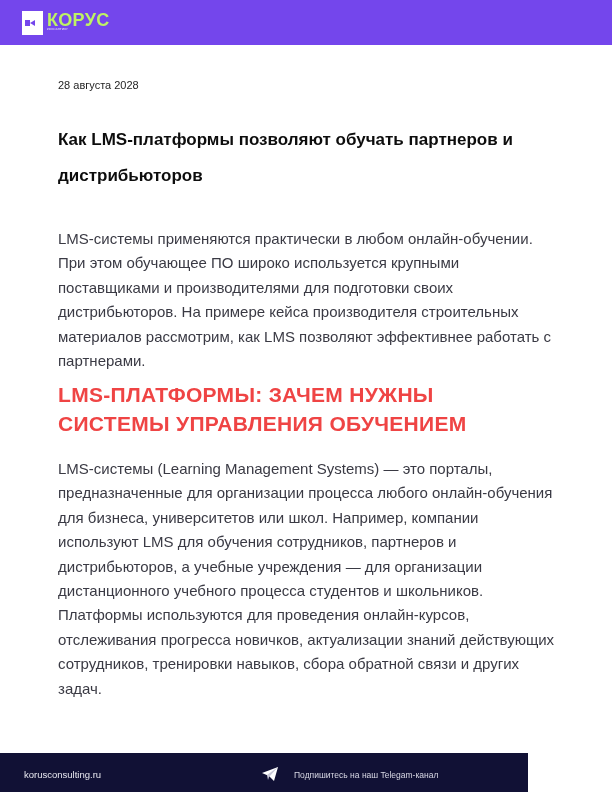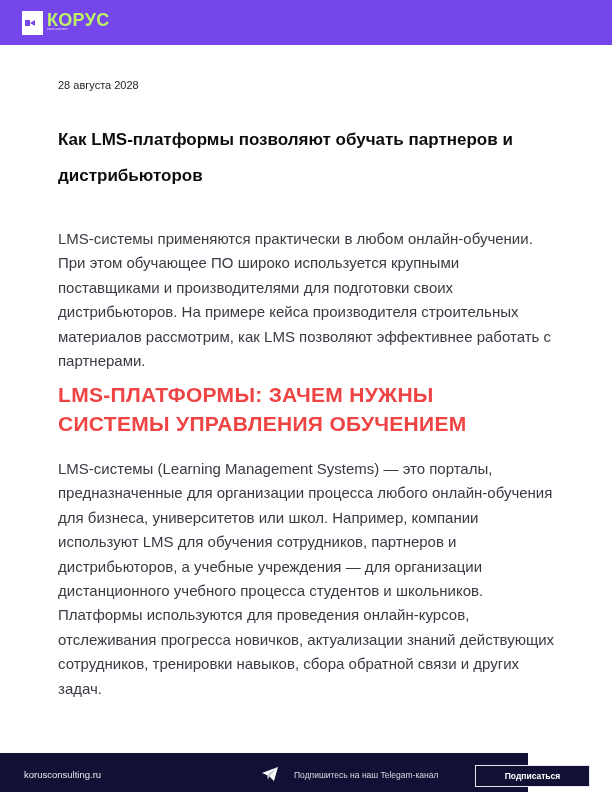--- a/index.html
+++ b/index.html
@@ -84,14 +84,13 @@
   <p class="para p2">LMS-системы (Learning Management Systems) — это порталы, предназначенные для организации процесса любого онлайн-обучения для бизнеса, университетов или школ. Например, компании используют LMS для обучения сотрудников, партнеров и дистрибьюторов, а учебные учреждения — для организации дистанционного учебного процесса студентов и школьников. Платформы используются для проведения онлайн-курсов, отслеживания прогресса новичков, актуализации знаний действующих сотрудников, тренировки навыков, сбора обратной связи и других задач.</p>
 </main>
 
 <footer class="footer">
   <a class="site">korusconsulting.ru</a>
   <svg class="tg-icon" viewBox="0 0 16 14">
     <polygon points="0,6 16,0 12,14 7,9" fill="#ffffff"></polygon>
     <polygon points="5,8 16,0 7,10 6,13" fill="#c9c9d8"></polygon>
   </svg>
   <span class="tg-text">Подпишитесь на наш Telegam-канал</span>
-  <button class="btn-sub">Подписаться</button>
 </footer>
 
 </body></html>

